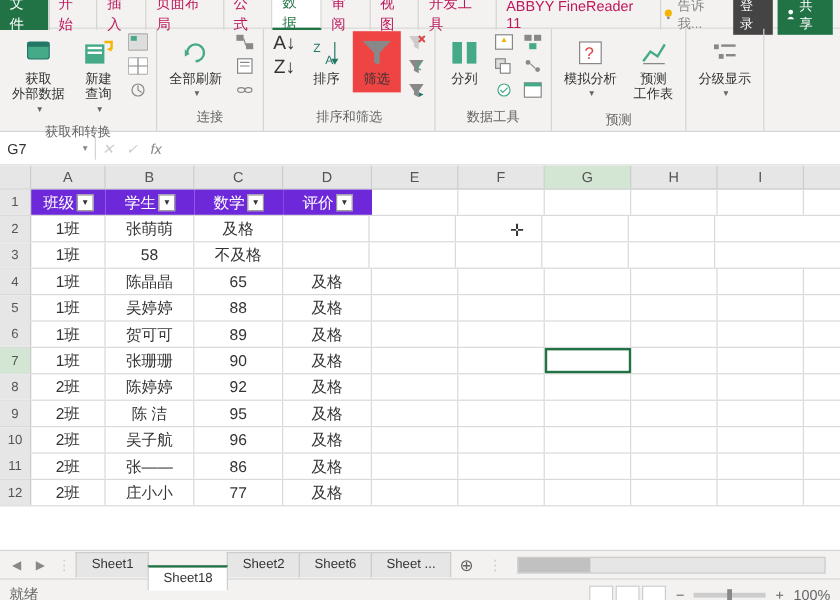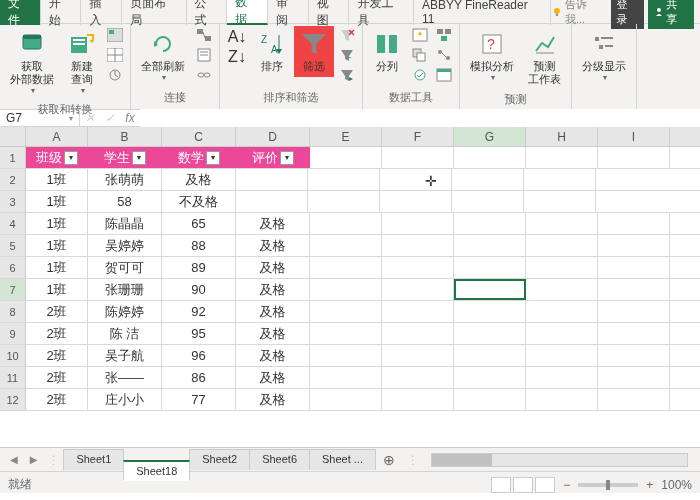--- a/index.html
+++ b/index.html
@@ -1,52 +1,52 @@
 <!DOCTYPE html>
 <html><head>
 <meta charset="utf-8">
 <style>
 *{margin:0;padding:0;box-sizing:border-box;font-family:"Microsoft YaHei",SimSun,Arial,sans-serif}
 body{background:#fff;font-size:12px;color:#333;overflow:hidden;width:700px;height:500px}
 .titlebar{background:#f3f2f1;height:24px;display:flex;align-items:center;border-bottom:1px solid #d4d4d4}
 .menu-tabs{display:flex;height:26px;align-items:stretch}
-.menu-tab{padding:0 8px;display:flex;align-items:center;cursor:pointer;font-size:12px;color:#404040;border-right:1px solid #d4d4d4}
+.menu-tab{padding:0 8px;display:flex;align-items:center;cursor:pointer;font-size:12px;color:#be185d;border-right:1px solid #d4d4d4}
 .menu-tab.file{background:#217346;color:#fff}
 .menu-tab.active{background:#fff;border-bottom:2px solid #217346;color:#217346}
 .titlebar-right{margin-left:auto;display:flex;align-items:center;gap:4px;padding-right:6px}
 .tell-me{color:#888;font-size:11px;display:flex;align-items:center;gap:2px}
 .bulb{width:12px;height:12px;display:inline-block}
 .login{background:#444;color:#fff;padding:2px 6px;font-size:11px}
 .share{background:#217346;color:#fff;padding:2px 6px;font-size:11px;display:flex;align-items:center;gap:2px}
 .ribbon{background:#f3f2f1;height:86px;display:flex;border-bottom:1px solid #d4d4d4}
 .ribbon-group{display:flex;flex-direction:column;border-right:1px solid #d4d4d4;padding:2px 4px}
 .ribbon-group-body{flex:1;display:flex;align-items:flex-start;gap:2px}
 .ribbon-group-label{text-align:center;font-size:11px;color:#666;padding:2px 0}
 .big-btn{display:flex;flex-direction:column;align-items:center;justify-content:center;padding:4px 6px;cursor:pointer;font-size:11px;text-align:center;line-height:1.2}
 .big-btn .ico{width:28px;height:28px;margin-bottom:2px;display:flex;align-items:center;justify-content:center}
 .big-btn .dd{font-size:8px;color:#666;margin-left:2px}
 .small-col{display:flex;flex-direction:column;gap:2px}
 .small-btn{width:22px;height:18px;display:flex;align-items:center;justify-content:center;cursor:pointer}
 .filter-ico{background:#888;width:24px;height:20px;clip-path:polygon(0 0,100% 0,60% 50%,60% 100%,40% 90%,40% 50%)}
 .sort-ico{display:inline-block;font-size:16px;line-height:1}
-.namebox-row{height:17px;display:flex;align-items:center;border-bottom:1px solid #d4d4d4;background:#fff}
+.namebox-row{height:28px;display:flex;align-items:center;border-bottom:1px solid #d4d4d4;background:#fff}
 .namebox{width:80px;padding:2px 6px;border-right:1px solid #d4d4d4;font-size:12px;display:flex;align-items:center;justify-content:space-between}
 .fx-area{display:flex;align-items:center;flex:1}
 .fx-btn{width:20px;text-align:center;color:#888;cursor:pointer;font-style:italic}
 .formula-input{flex:1;padding:2px 6px;border:none;outline:none;font-size:12px}
 .grid-area{position:relative;height:320px;overflow:hidden;background:#fff}
 .col-headers{display:flex;height:20px;background:#e6e6e6;border-bottom:1px solid #ccc}
 .corner{width:26px;border-right:1px solid #ccc;background:#e6e6e6}
 .col-h{border-right:1px solid #ccc;text-align:center;font-size:12px;color:#555;line-height:20px}
 .col-h.sel{background:#d3e5d3}
 .row{display:flex;height:22px;border-bottom:1px solid #d9d9d9}
 .row-h{width:26px;background:#e6e6e6;border-right:1px solid #ccc;text-align:center;font-size:11px;color:#555;line-height:22px}
 .row-h.sel{background:#d3e5d3}
 .cell{border-right:1px solid #d9d9d9;padding:0 4px;line-height:22px;font-size:13px;text-align:center;overflow:hidden;white-space:nowrap}
-.th-cell{background:#ec4899;color:#fff;display:flex;align-items:center;justify-content:center;gap:2px;font-size:13px}
+.th-cell{background:#6d28d9;color:#fff;display:flex;align-items:center;justify-content:center;gap:2px;font-size:13px}
 .th-cell .fbtn{width:14px;height:14px;background:#fff;border:1px solid #999;display:flex;align-items:center;justify-content:center;font-size:8px;color:#333}
 .selected-cell{border:2px solid #217346!important;line-height:20px}
 .cursor-cross{position:absolute;font-size:14px;color:#333;pointer-events:none}
 .sheet-tabs{height:24px;background:#f3f2f1;border-top:1px solid #ccc;display:flex;align-items:center;padding:0 4px;gap:0}
 .nav-arr{padding:0 6px;color:#888;cursor:pointer;font-size:10px}
 .sheet-tab{padding:3px 12px;border:1px solid #ccc;border-bottom:none;background:#e6e6e6;font-size:11px;cursor:pointer;margin-right:-1px}
 .sheet-tab.active{background:#fff;border-bottom:1px solid #fff;position:relative;top:11px;border-top:2px solid #217346}
 .add-sheet{padding:0 8px;font-size:14px;color:#666;cursor:pointer}
 .hscroll{flex:1;margin:0 8px;height:14px;background:#e6e6e6;border:1px solid #ccc;position:relative}
 .hscroll-thumb{position:absolute;left:0;width:60px;height:100%;background:#c1c1c1}

